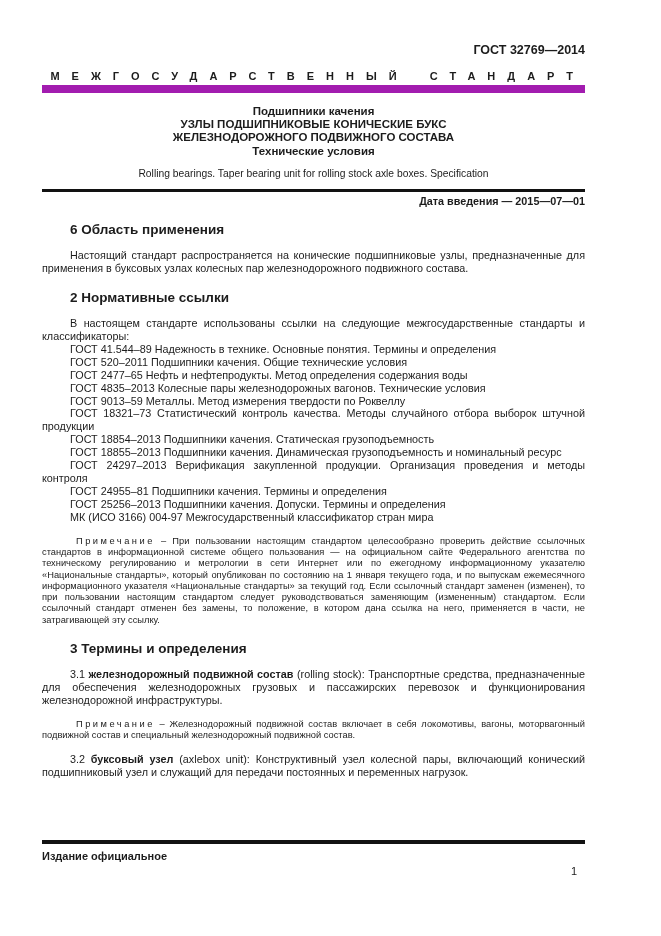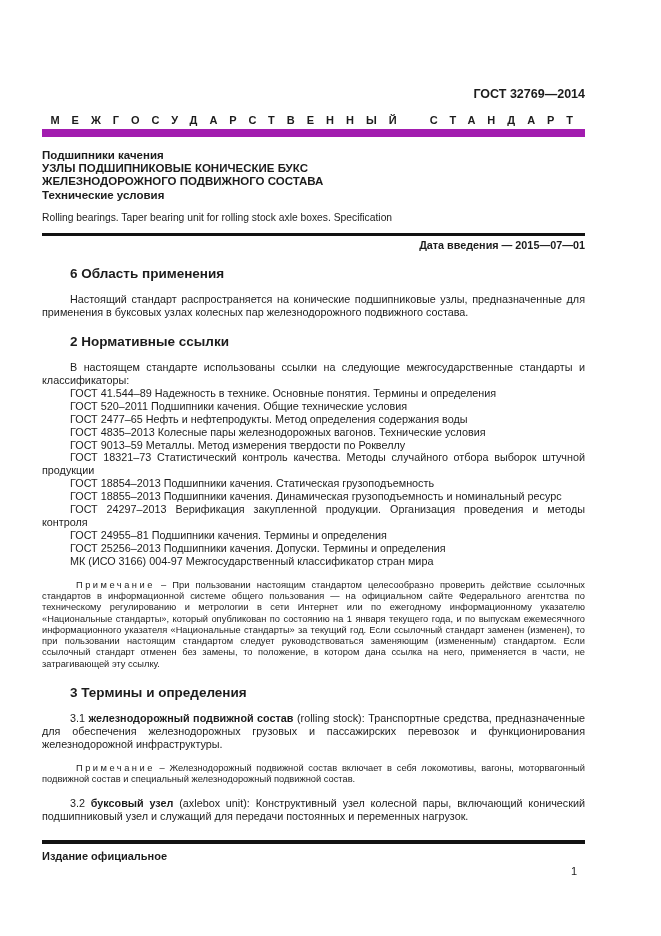--- a/index.html
+++ b/index.html
@@ -3,41 +3,41 @@
 <meta charset="utf-8">
 <style>
   html, body { margin: 0; padding: 0; background: #ffffff; }
   .page {
     width: 661px; height: 936px;
     position: relative;
     background: #ffffff;
     color: #1c1c1c;
     font-family: "Liberation Sans", sans-serif;
     box-sizing: border-box;
-    padding: 87px 76px 0 42px;
+    padding: 43px 76px 0 42px;
     overflow: hidden;
   }
   .doc-code {
     text-align: right;
     font-weight: bold;
     font-size: 12.5px;
     margin-bottom: 13px;
     white-space: nowrap;
   }
   .banner {
     font-weight: bold;
     font-size: 11px;
     letter-spacing: 12px;
     word-spacing: 6px;
     text-align: right;
     white-space: nowrap;
     padding-bottom: 3px;
     border-bottom: 8px solid #a21caf;
   }
-  .title-block { margin-top: 12px; text-align: left; }
+  .title-block { margin-top: 12px; text-align: center; }
   .title-line { font-weight: bold; font-size: 11.5px; line-height: 13.2px; }
   .title-en { font-size: 10.3px; margin-top: 10px; font-weight: normal; }
   .rule { height: 3.5px; background: #121212; margin-top: 10px; }
   .date-line {
     text-align: right;
     font-weight: bold;
     font-size: 10.8px;
     margin-top: 3px;
     white-space: nowrap;
   }

